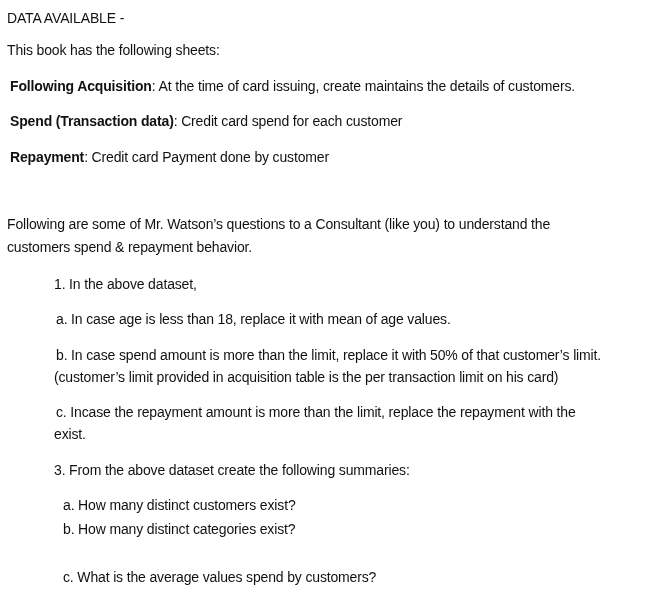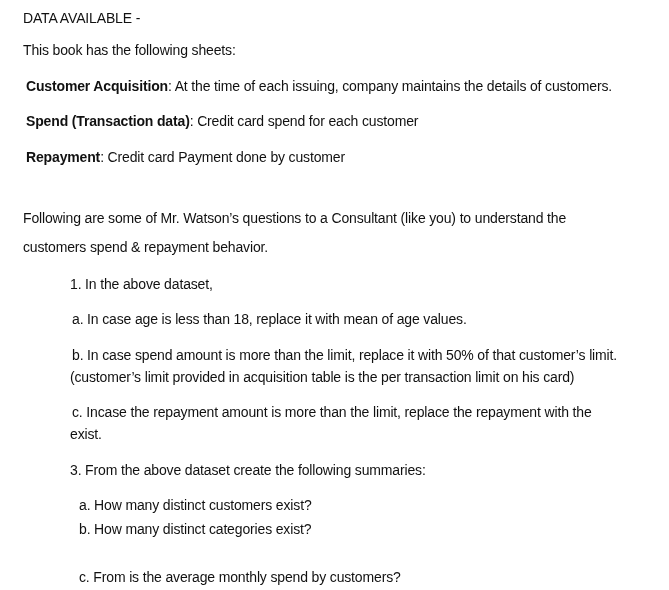--- a/index.html
+++ b/index.html
@@ -14,57 +14,56 @@
       overflow: hidden;
       font-family: "Liberation Sans", "DejaVu Sans", sans-serif;
       font-size: 14px;
       color: #111111;
     }
     .line {
       position: absolute;
       white-space: nowrap;
       line-height: 18px;
       letter-spacing: -0.15px;
-      margin-left: 16px;
     }
     .bold { font-weight: bold; }
   </style>
 </head>
 <body>
 
 <div>
 
   <div class="line" style="left:7px; top:9px;">DATA AVAILABLE -</div>
 
   <div class="line" style="left:7px; top:41px;">This book has the following sheets:</div>
 
   <div class="line" style="left:10px; top:77px;">
-    <span class="bold">Customer Acquisition</span><span>: At the time of each issuing, company maintains the details of customers.</span>
+    <span class="bold">Following Acquisition</span><span>: At the time of card issuing, create maintains the details of customers.</span>
   </div>
 
   <div class="line" style="left:10px; top:112px;">
     <span class="bold">Spend (Transaction data)</span><span>: Credit card spend for each customer</span>
   </div>
 
   <div class="line" style="left:10px; top:148px;">
     <span class="bold">Repayment</span><span>: Credit card Payment done by customer</span>
   </div>
 
-  <div class="line" style="left:7px; top:209px;text-align:right;">Following are some of Mr. Watson’s questions to a Consultant (like you) to understand the</div>
+  <div class="line" style="left:7px; top:215px;text-align:right;">Following are some of Mr. Watson’s questions to a Consultant (like you) to understand the</div>
   <div class="line" style="left:7px; top:238px;">customers spend &amp; repayment behavior.</div>
 
   <div class="line" style="left:54px; top:275px;">1. In the above dataset,</div>
 
   <div class="line" style="left:56px; top:310px;">a. In case age is less than 18, replace it with mean of age values.</div>
 
   <div class="line" style="left:56px; top:346px;text-align:center;">b. In case spend amount is more than the limit, replace it with 50% of that customer’s limit.</div>
   <div class="line" style="left:54px; top:368px;">(customer’s limit provided in acquisition table is the per transaction limit on his card)</div>
 
   <div class="line" style="left:56px; top:403px;">c. Incase the repayment amount is more than the limit, replace the repayment with the</div>
   <div class="line" style="left:54px; top:425px;">exist.</div>
 
   <div class="line" style="left:54px; top:461px;">3. From the above dataset create the following summaries:</div>
 
   <div class="line" style="left:63px; top:496px;text-align:center;">a. How many distinct customers exist?</div>
   <div class="line" style="left:63px; top:520px;">b. How many distinct categories exist?</div>
-  <div class="line" style="left:63px; top:568px;">c. From is the average monthly spend by customers?</div>
+  <div class="line" style="left:63px; top:568px;">c. What is the average values spend by customers?</div>
 
 </div>
 
 </body></html>

